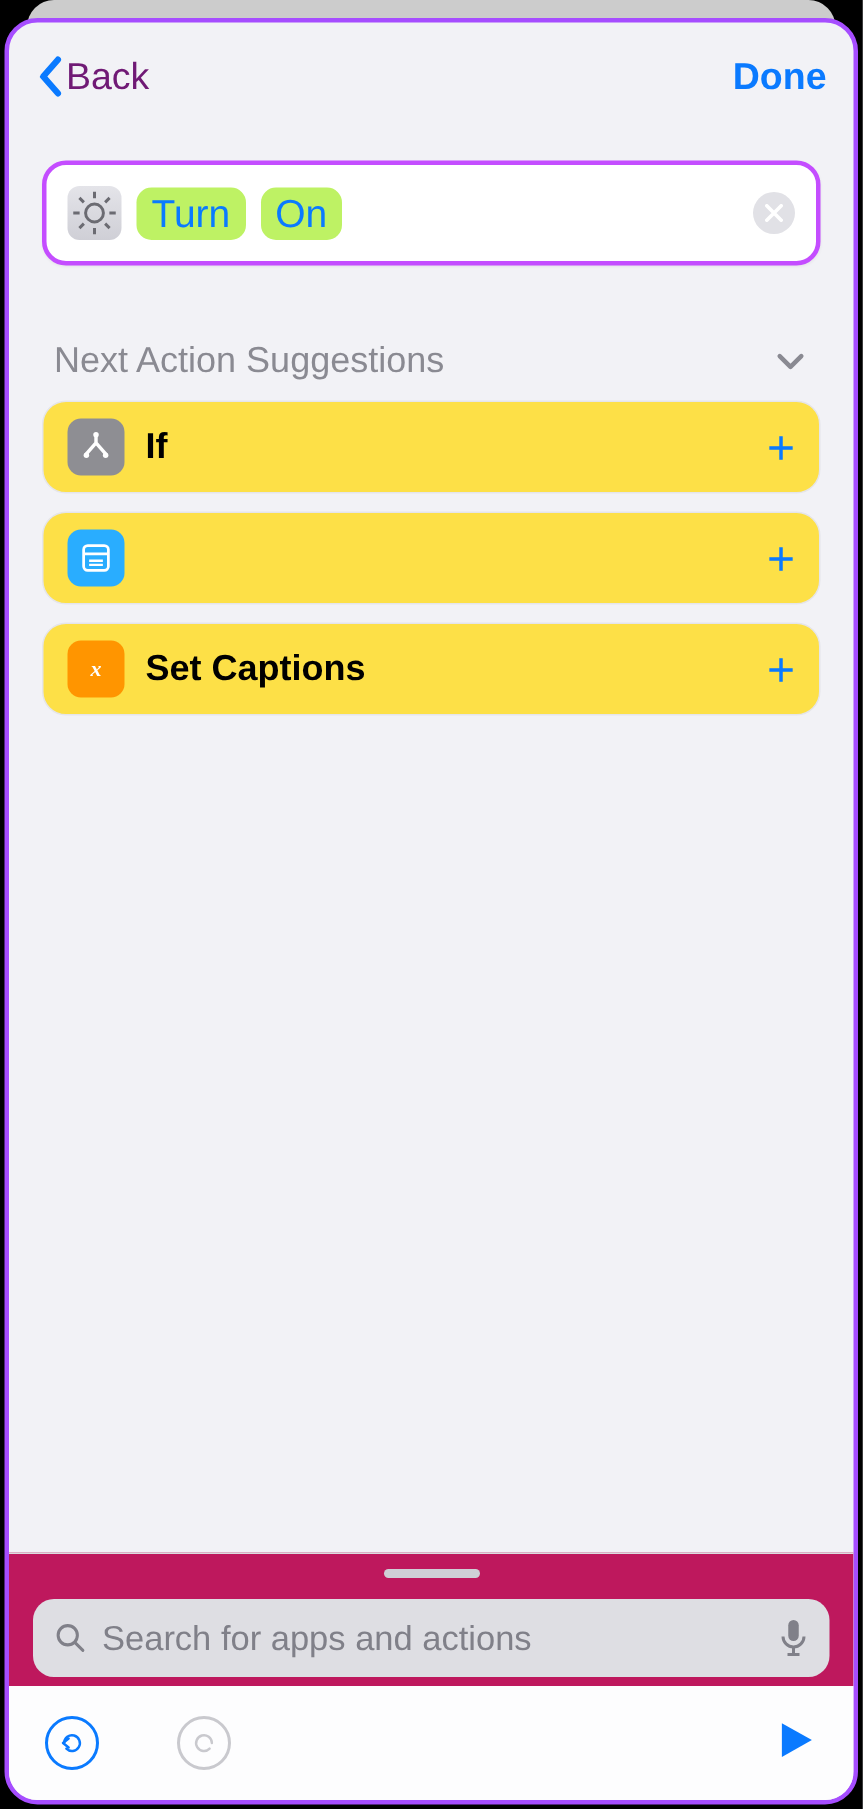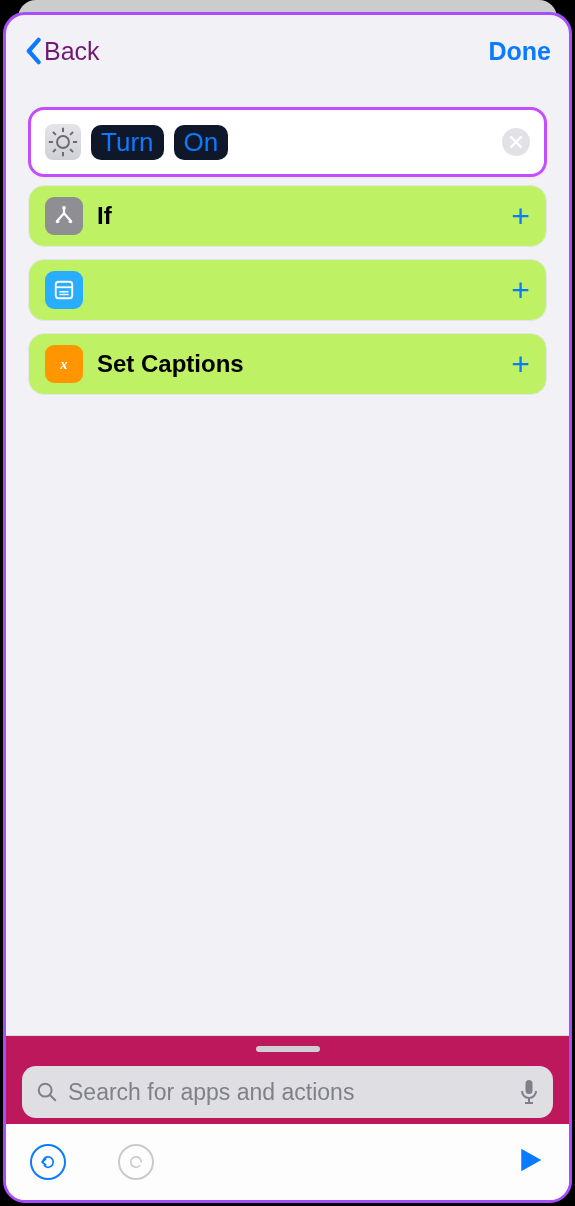--- a/index.html
+++ b/index.html
@@ -38,39 +38,39 @@
   .settings-icon {
     width:36px; height:36px; border-radius:8px;
     background:linear-gradient(#e4e4e9,#cfcfd6);
     display:flex; align-items:center; justify-content:center;
     font-size:26px; color:#555;
   }
   .gear { width:34px;height:34px; }
   .token {
     font-size:26px; font-weight:500; padding:2px 10px; border-radius:10px;
   }
-  .token.blue { color:#0a7aff; background:#0f172a; }
+  .token.blue { color:#0a7aff; background:#bef264; }
   .token.plain { color:#000; padding-left:4px; padding-right:4px; }
   .clear-btn {
     margin-left:auto; width:28px; height:28px; border-radius:50%;
     background:#e1e1e6; display:flex; align-items:center; justify-content:center;
     color:#a0a0a8; font-size:15px; cursor:pointer;
   }
   .clear-btn svg{width:12px;height:12px;}
 
   .suggestions-header {
     display:flex; align-items:center; justify-content:space-between;
     padding:42px 30px 12px 30px;
     color:#8a8a92; font-size:24px; font-weight:500;
   }
   .chevron { width:24px; height:24px; color:#8a8a92; }
 
   .suggestions { padding:0 22px; display:flex; flex-direction:column; gap:12px; }
   .sugg-row {
-    background:#bef264; border:1px solid #e5e5ea; border-radius:16px;
+    background:#fde047; border:1px solid #e5e5ea; border-radius:16px;
     padding:10px 16px; display:flex; align-items:center; gap:14px;
     height:62px; cursor:pointer;
   }
   .sugg-icon {
     width:38px; height:38px; border-radius:9px;
     display:flex; align-items:center; justify-content:center;
     font-size:22px; font-weight:700; color:#fff;
   }
   .sugg-icon svg{width:22px;height:22px;}
   .ic-gray { background:#8e8e93; }
@@ -135,20 +135,26 @@
       <span class="token blue">Turn</span>
       <span class="token blue">On</span>
       <div class="clear-btn">
         <svg viewBox="0 0 10 10">
             <path d="M1 1 L9 9 M9 1 L1 9" stroke="#fff" stroke-width="2" stroke-linecap="round"></path>
           </svg>
       </div>
     </div>
   </div>
 
+  <div class="suggestions-header">
+    <span>Next Action Suggestions</span>
+    <svg class="chevron" viewBox="0 0 20 20">
+        <path d="M4 7 L10 13 L16 7" stroke="#8a8a92" stroke-width="2.5" fill="none" stroke-linecap="round" stroke-linejoin="round"></path>
+      </svg>
+  </div>
 
   <div class="suggestions">
 
     <div class="sugg-row">
       <div class="sugg-icon ic-gray">
         <svg viewBox="0 0 24 24">
             <path d="M12 3v6 M12 9 L5 17 M12 9 L19 17" stroke="#fff" stroke-width="2.5" fill="none" stroke-linecap="round"></path>
             <circle cx="5" cy="18" r="2" fill="#fff"></circle>
             <circle cx="19" cy="18" r="2" fill="#fff"></circle>
             <circle cx="12" cy="3" r="2" fill="#fff"></circle>

